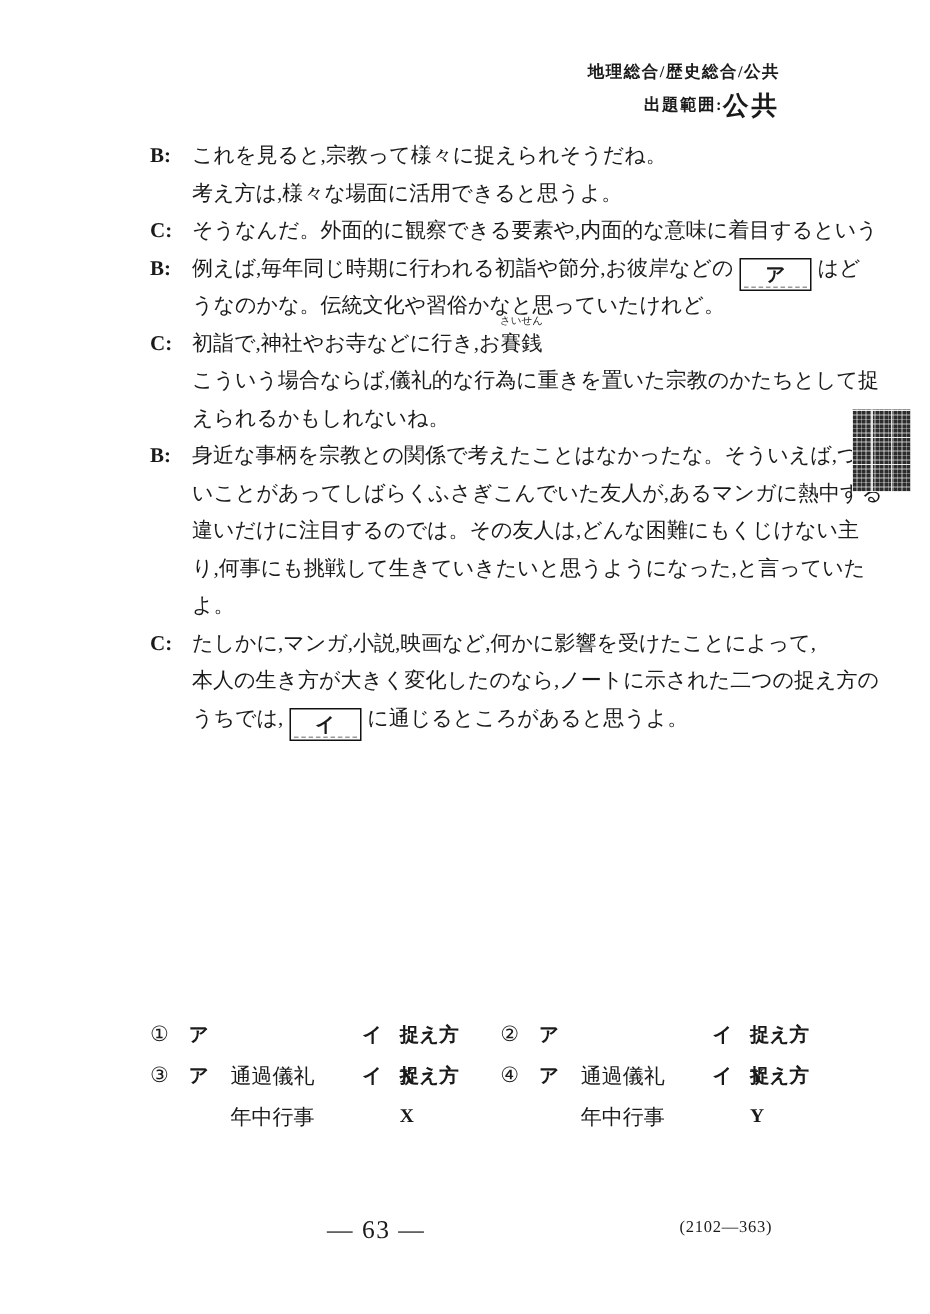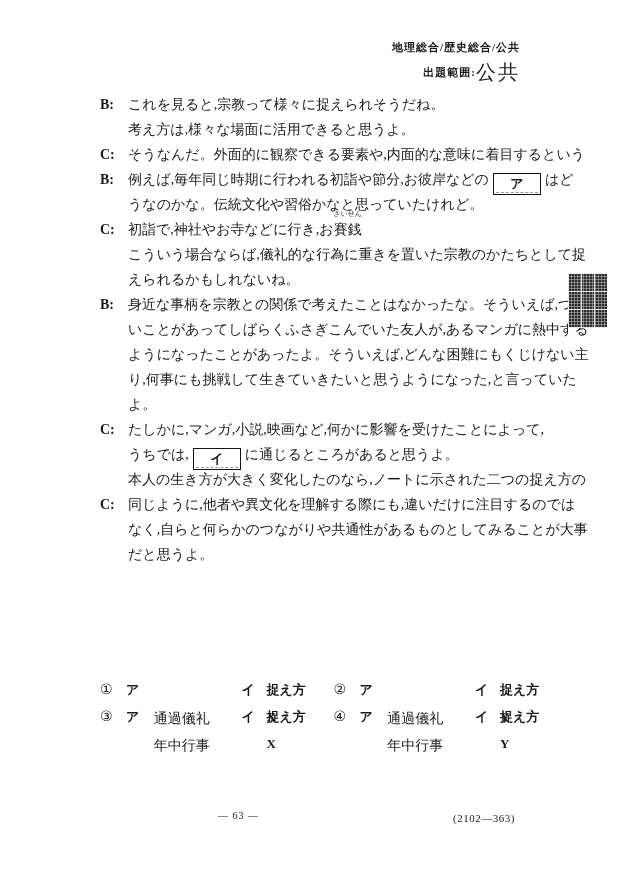--- a/index.html
+++ b/index.html
@@ -12,21 +12,21 @@
     overflow:hidden;
   }
   .page{position:absolute;inset:0;}
 
   
   .header{position:absolute;top:40px;right:100px;text-align:right;margin-left:28px;}
   .header-subjects{font-size:11px;letter-spacing:1px;font-weight:bold;}
   .header-range{margin-top:4px;}
   .range-label{font-size:11px;font-weight:bold;vertical-align:3px;letter-spacing:1px;}
   .range-subject{
-    font-size:20px;font-weight:normal;
+    font-size:17px;font-weight:bold;
     font-family:"Liberation Sans","DejaVu Sans",sans-serif;
     letter-spacing:2px;
   }
 
   
   .content{position:absolute;top:92px;left:100px;width:445px;}
   .line{
     height:25px;line-height:25px;
     font-size:14px;
     white-space:nowrap;
@@ -63,21 +63,21 @@
   .choices-row{display:flex;height:27px;line-height:27px;font-size:14px;}
   .choice{display:flex;width:228px;margin-right:22px;}
   .choice:last-child{margin-right:0;}
   .c-num{width:28px;font-family:"Liberation Sans","DejaVu Sans",sans-serif;font-size:14px;}
   .c-label-a{width:30px;font-family:"Liberation Sans","DejaVu Sans",sans-serif;font-weight:bold;font-size:13px;}
   .c-text-a{width:95px;margin-top:29px;}
   .c-label-b{width:27px;font-family:"Liberation Sans","DejaVu Sans",sans-serif;font-weight:bold;font-size:13px;}
   .c-text-b{font-weight:bold;font-family:Liberation Serif, serif;font-size:13px;}
 
   
-  .footer-page{position:absolute;top:810px;left:218px;font-size:10px;letter-spacing:1px;}
+  .footer-page{position:absolute;top:810px;left:218px;font-size:17px;letter-spacing:1px;}
   .footer-code{position:absolute;top:812px;left:453px;font-size:11px;letter-spacing:0.5px;}
 
   
   .edge-marker{
     position:absolute;left:568px;top:273px;width:39px;height:55px;
     background-color:#2c2c2c;
     background-image:
       repeating-linear-gradient(0deg, rgba(255,255,255,0.85) 0 1px, transparent 1px 18px),
       repeating-linear-gradient(90deg, rgba(255,255,255,0.85) 0 1px, transparent 1px 13px),
       repeating-linear-gradient(0deg, rgba(255,255,255,0.35) 0 1px, transparent 1px 3px),
@@ -109,33 +109,28 @@
         <div class="line cont"><span>うなのかな。伝統文化や習俗かなと思っていたけれど。</span></div>
       </div>
       <div class="entry">
         <div class="line"><span class="speaker">C:</span><span>初詣で,神社やお寺などに行き,お</span><span class="ruby-wrap"><span>賽銭</span><span class="ruby-rt">さいせん</span></span></div>
         <div class="line cont"><span>こういう場合ならば,儀礼的な行為に重きを置いた宗教のかたちとして捉</span></div>
         <div class="line cont"><span>えられるかもしれないね。</span></div>
       </div>
       <div class="entry">
         <div class="line"><span class="speaker">B:</span><span>身近な事柄を宗教との関係で考えたことはなかったな。そういえば,つら</span></div>
         <div class="line cont"><span>いことがあってしばらくふさぎこんでいた友人が,あるマンガに熱中する</span></div>
-        <div class="line cont"><span>ようになったことがあったよ。そういえば,どんな困難にもくじけない主</span></div>
+        <div class="line cont"><span>違いだけに注目するのでは。その友人は,どんな困難にもくじけない主</span></div>
         <div class="line cont"><span>り,何事にも挑戦して生きていきたいと思うようになった,と言っていた</span></div>
         <div class="line cont"><span>よ。</span></div>
       </div>
       <div class="entry">
         <div class="line"><span class="speaker">C:</span><span>たしかに,マンガ,小説,映画など,何かに影響を受けたことによって,</span></div>
+        <div class="line cont"><span>本人の生き方が大きく変化したのなら,ノートに示された二つの捉え方の</span></div>
         <div class="line cont"><span>うちでは,</span><span class="blank-box">イ</span><span>に通じるところがあると思うよ。</span></div>
-        <div class="line cont"><span>本人の生き方が大きく変化したのなら,ノートに示された二つの捉え方の</span></div>
-      </div>
-      <div class="entry">
-        <div class="line"><span class="speaker">C:</span><span>同じように,他者や異文化を理解する際にも,違いだけに注目するのでは</span></div>
-        <div class="line cont"><span>なく,自らと何らかのつながりや共通性があるものとしてみることが大事</span></div>
-        <div class="line cont"><span>だと思うよ。</span></div>
       </div>
     </div>
 
   <div class="choices" id="choices-root">
       <div class="choices-row">
         <div class="choice">
           <span class="c-num">①</span>
           <span class="c-label-a">ア</span>
           <span class="c-text-a">通過儀礼</span>
           <span class="c-label-b">イ</span>

